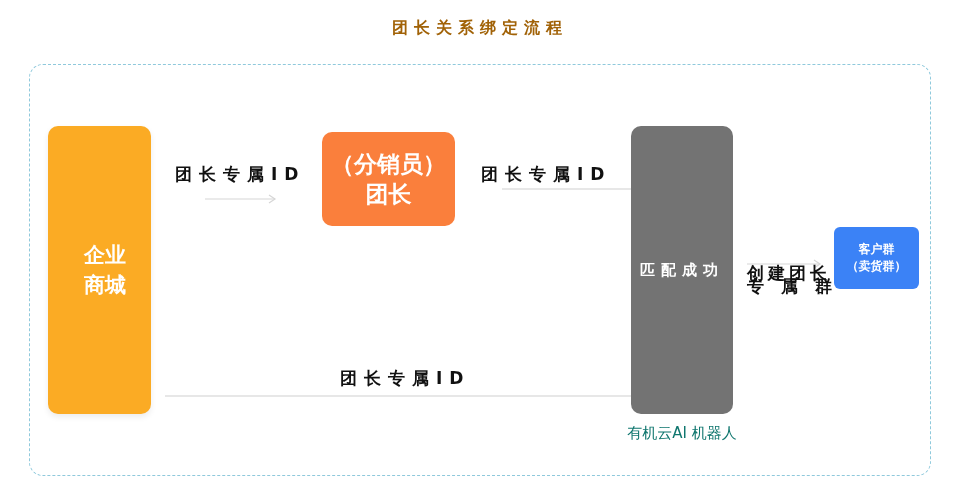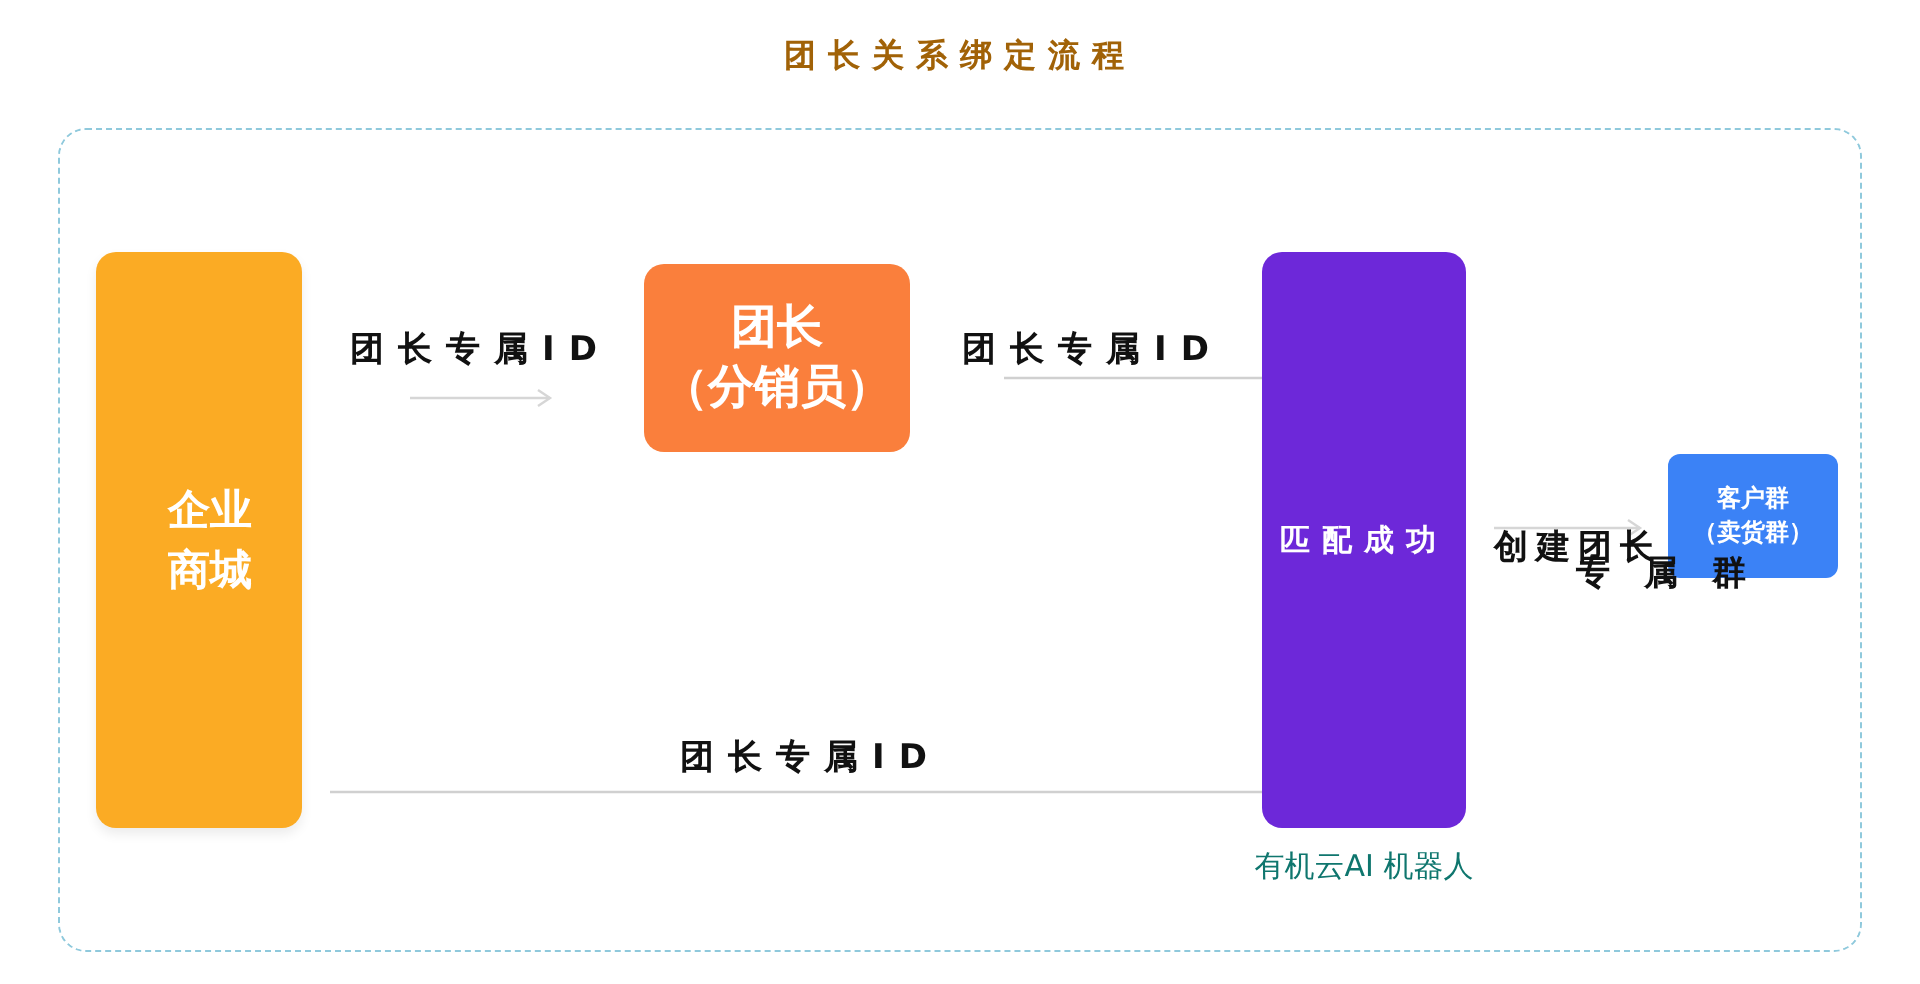--- a/index.html
+++ b/index.html
@@ -23,21 +23,21 @@
     background: #fbab24; font-size: 21px; line-height: 30px;
     box-shadow: 0 3px 6px rgba(0,0,0,0.08);
     padding-left: 11px;
   }
   .leader {
     left: 322px; top: 132px; width: 133px; height: 94px; border-radius: 10px;
     background: #fa7f3c; font-size: 23px; line-height: 30px;
   }
   .robot {
     left: 631px; top: 126px; width: 102px; height: 288px; border-radius: 10px;
-    background: #6d28d9; font-size: 15px; letter-spacing: 6px;
+    background: #737373; font-size: 15px; letter-spacing: 6px;
   }
   .group {
     left: 834px; top: 227px; width: 85px; height: 62px; border-radius: 6px;
     background: #3b82f6; font-size: 12px; line-height: 17px;
   }
   .label {
     position: absolute; font-size: 17px; font-weight: bold; color: #111;
     letter-spacing: 7px; white-space: nowrap;
   }
   .robot-caption {
@@ -83,34 +83,34 @@
 
 <div class="box mall">
   <div>
     <div>企业</div>
     <div>商城</div>
   </div>
 </div>
 
 <div class="box leader">
   <div>
+    <div>（分销员）</div>
     <div>团长</div>
-    <div>（分销员）</div>
   </div>
 </div>
 
 <div class="box robot">
   <span>匹配成功</span>
 </div>
 <div class="robot-caption">有机云AI 机器人</div>
 
 <div class="box group">
   <div>
     <div>客户群</div>
     <div>（卖货群）</div>
   </div>
 </div>
 
 <div class="label" style="left:175px; top:163px;">团长专属ID</div>
 <div class="label" style="left:481px; top:163px;">团长专属ID</div>
 <div class="label" style="left:340px; top:367px;">团长专属ID</div>
 <div class="label" style="left:747px; top:236px; letter-spacing:4px;margin-top:26px;">创建团长</div>
-<div class="label" style="left:747px; top:275px; letter-spacing:17px;margin-left:41px;">专属群</div>
+<div class="label" style="left:747px; top:275px; letter-spacing:17px;">专属群</div>
 
 </body></html>

